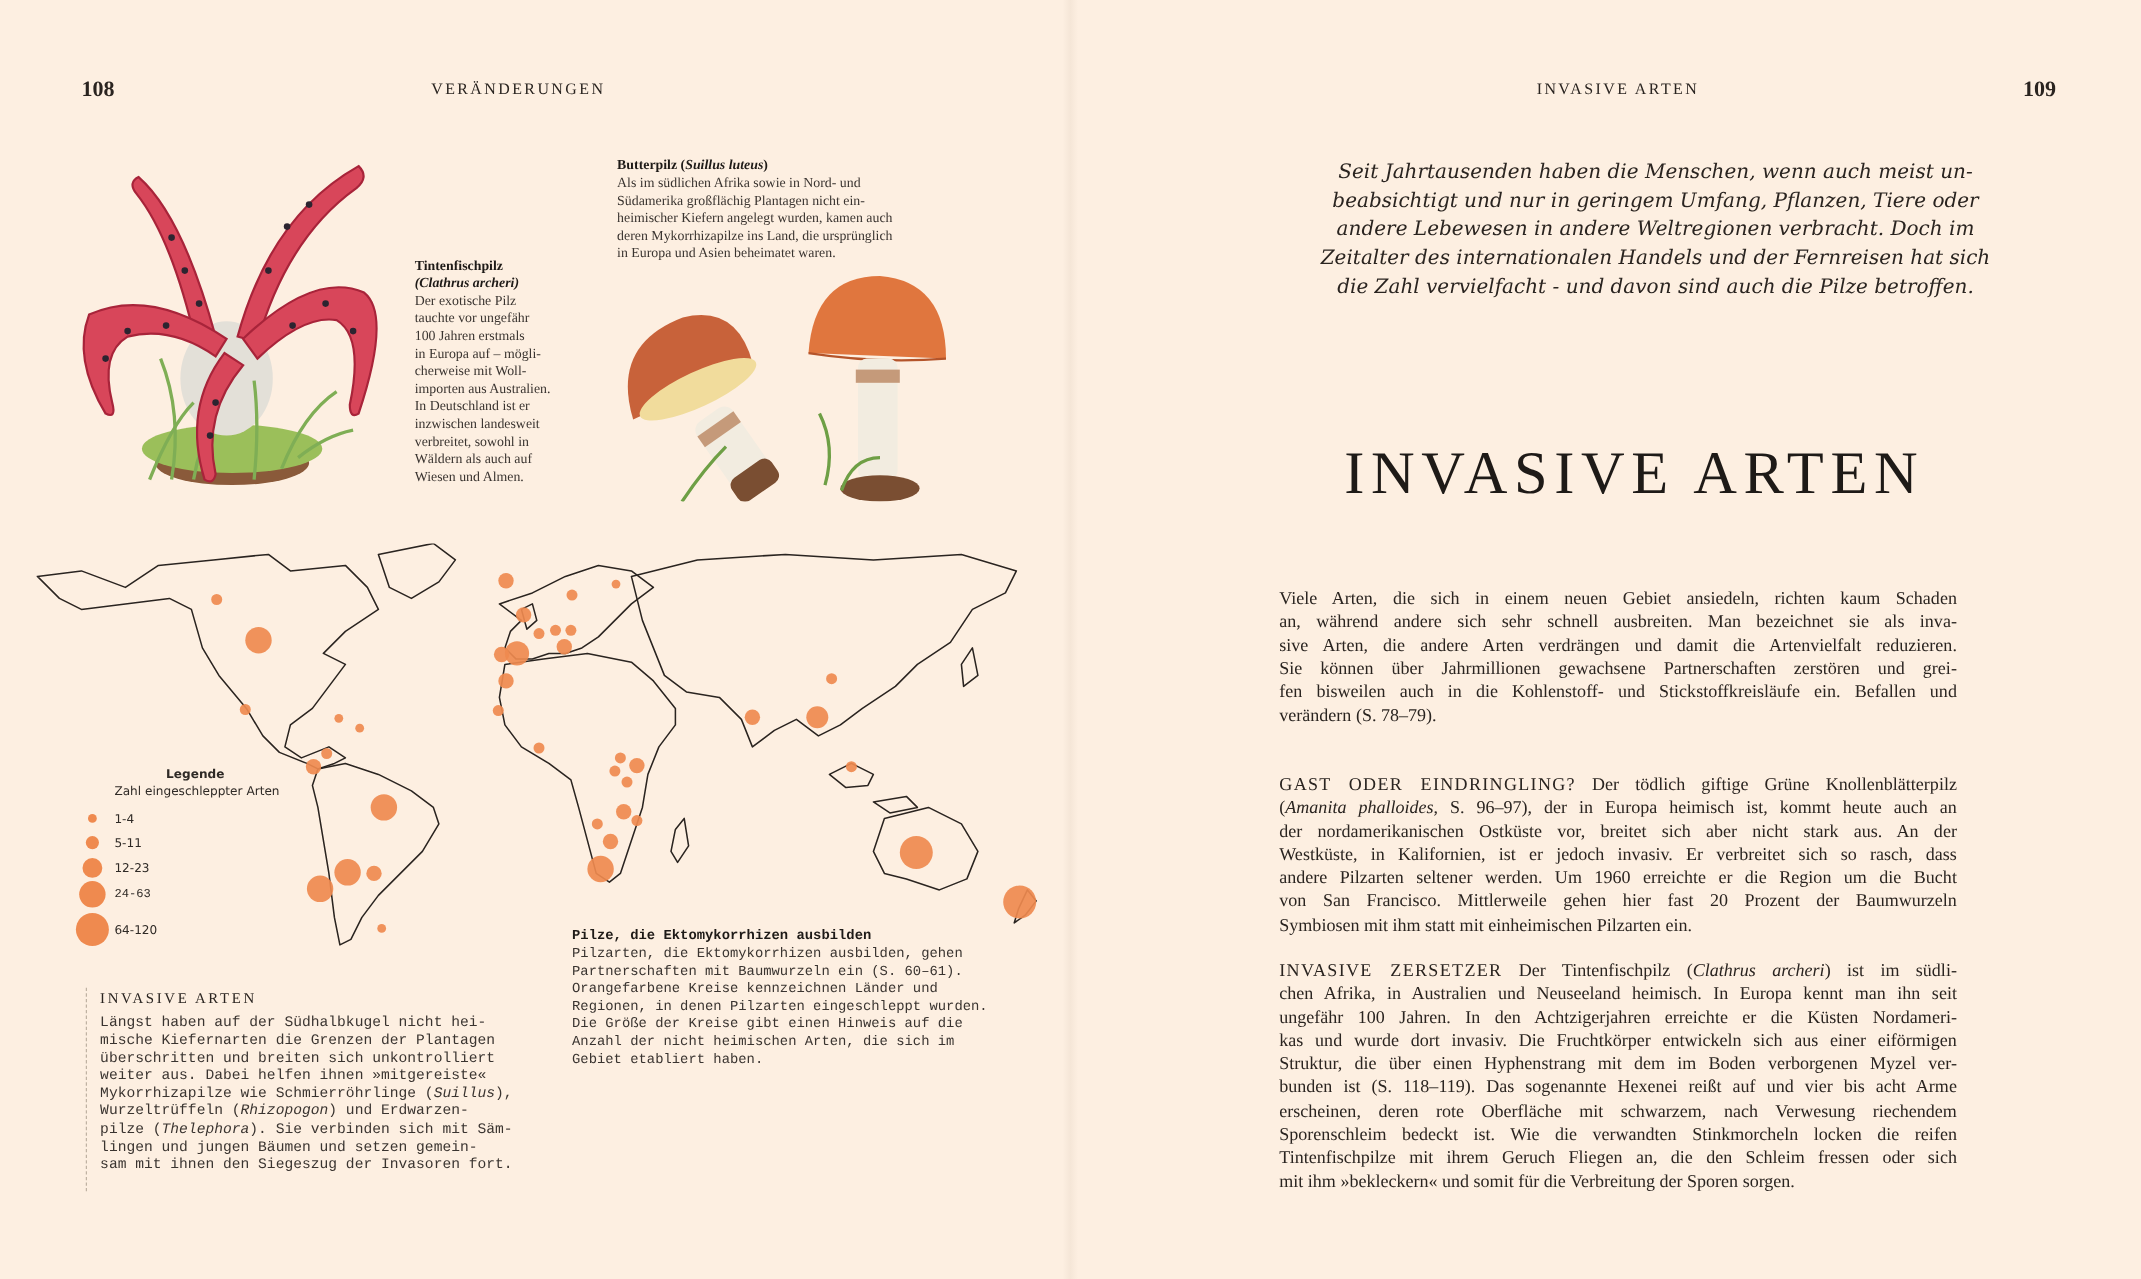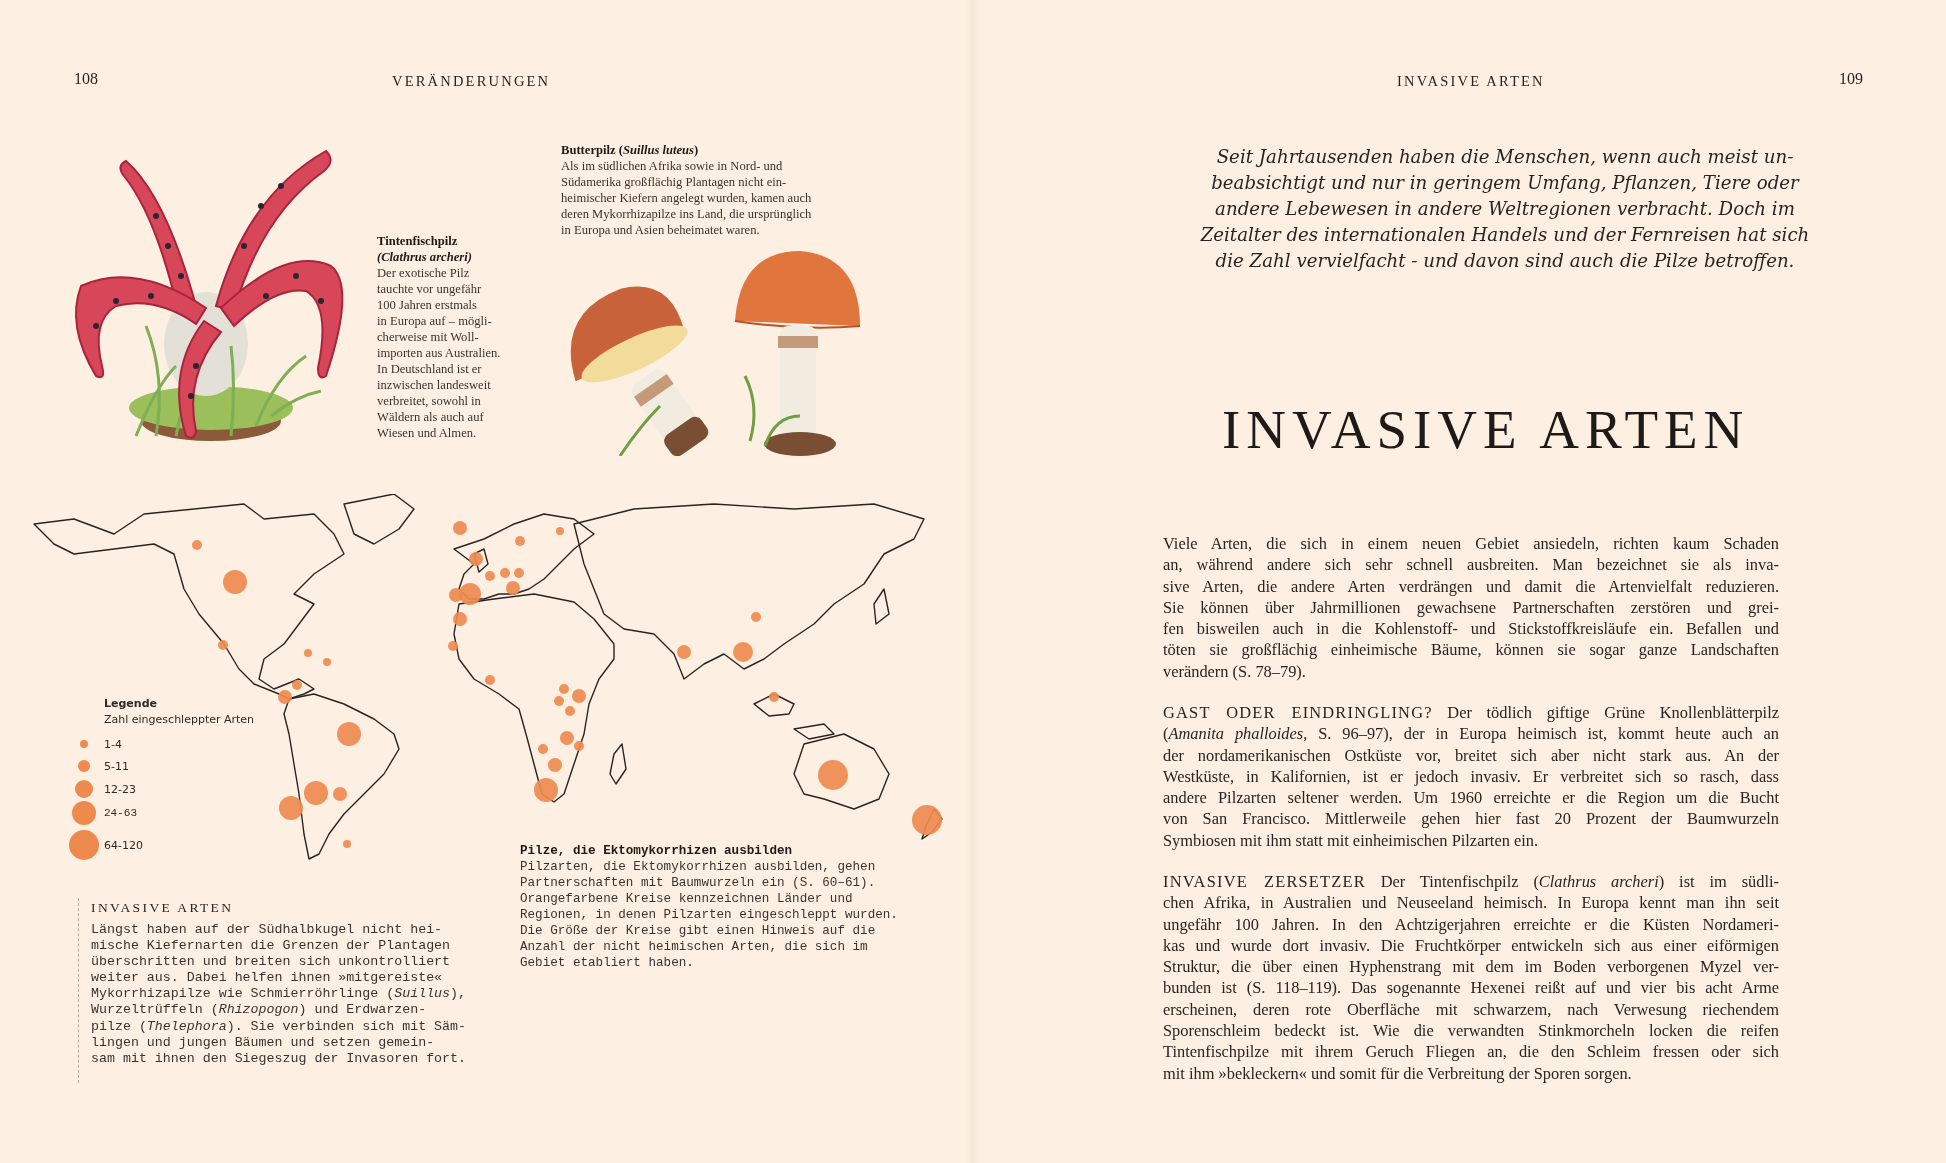--- a/index.html
+++ b/index.html
@@ -13,21 +13,21 @@
   .spread { position: absolute; inset: 0; }
   .page { position: absolute; top: 0; height: 1163px; }
   .page-left { left: 0; width: 973px; }
   .page-right { left: 973px; width: 973px; }
   .gutter {
     position: absolute; left: 966px; top: 0; width: 14px; height: 1163px;
     background: linear-gradient(90deg, rgba(0,0,0,0) 0%, rgba(120,90,60,0.06) 50%, rgba(0,0,0,0) 100%);
   }
 
   
-  .folio { position: absolute; top: 70px; font-family: "Liberation Serif", serif; font-size: 16px; color: #2a2420; }
+  .folio { position: absolute; top: 70px; font-family: "Liberation Serif", serif; font-size: 20px; color: #2a2420; font-weight: bold; }
   .running-head {
     position: absolute; top: 73px; font-family: "Liberation Serif", serif; font-size: 14.5px;
     letter-spacing: 2.2px; color: #2a2420;
   }
 
   
   .caption { position: absolute; font-family: "Liberation Serif", serif; font-size: 12.6px; line-height: 16px; color: #3a3430; }
   .caption b { font-weight: bold; color: #1e1a17; }
   .caption i { font-style: italic; }
   .caption .line { display: block; white-space: nowrap; }
@@ -38,21 +38,21 @@
     padding-left: 12px; box-sizing: border-box;
   }
   .sidebar-title { font-family: "Liberation Serif", serif; font-size: 13.5px; letter-spacing: 2.4px; color: #2a2420; margin-top: 2px; }
   .sidebar-text { font-family: Liberation Mono, monospace; font-size: 13.3px; line-height: 16.1px; color: #3a3430; margin-top: 6px; }
   .sidebar-text .line { display: block; white-space: nowrap; }
 
   
   .map-wrap { position: absolute; left: 14px; top: 494px; width: 940px; height: 370px; }
   .map-wrap svg { position: absolute; left: 0; top: 0; }
   .legend { position: absolute; left: 104px; top: 697px; font-family: "DejaVu Sans", sans-serif; color: #2f2a26; }
-  .legend-title { font-size: 11px; font-weight: bold; }
+  .legend-title { font-size: 11px; font-weight: bold; margin-left: 47px; }
   .legend-sub { font-size: 11px; margin-top: 3px; }
   .legend-item { position: absolute; left: -22px; font-size: 11px; white-space: nowrap; }
   .legend-dot { position: absolute; background: #ef8a4f; border-radius: 50%; }
 
   
   .intro {
     position: absolute; left: 1164px; top: 144px; width: 612px;
     font-family: "DejaVu Serif", serif; font-style: italic;
     font-size: 18.2px; line-height: 26px; text-align: center; color: #2a2420; margin-left: 35px;
   }
@@ -293,21 +293,20 @@
     </div>
 
   <div class="big-title">INVASIVE ARTEN</div>
 
   <div class="body-text" style="top:533px;" id="p1">
       <span class="line"><span>Viele Arten, die sich in einem neuen Gebiet ansiedeln, richten kaum Schaden</span></span>
       <span class="line"><span>an, während andere sich sehr schnell ausbreiten. Man bezeichnet sie als inva-</span></span>
       <span class="line"><span>sive Arten, die andere Arten verdrängen und damit die Artenvielfalt reduzieren.</span></span>
       <span class="line"><span>Sie können über Jahrmillionen gewachsene Partnerschaften zerstören und grei-</span></span>
       <span class="line"><span>fen bisweilen auch in die Kohlenstoff- und Stickstoffkreisläufe ein. Befallen und</span></span>
-      <span class="line"><span>töten sie großflächig einheimische Bäume, können sie sogar ganze Landschaften</span></span>
       <span class="line last"><span>verändern (S. 78–79).</span></span>
     </div>
   <div class="body-text" style="top:702px;" id="p2">
       <span class="line"><span class="lead">GAST ODER EINDRINGLING?</span><span> Der tödlich giftige Grüne Knollenblätterpilz</span></span>
       <span class="line"><span>(</span><i>Amanita phalloides</i><span>, S. 96–97), der in Europa heimisch ist, kommt heute auch an</span></span>
       <span class="line"><span>der nordamerikanischen Ostküste vor, breitet sich aber nicht stark aus. An der</span></span>
       <span class="line"><span>Westküste, in Kalifornien, ist er jedoch invasiv. Er verbreitet sich so rasch, dass</span></span>
       <span class="line"><span>andere Pilzarten seltener werden. Um 1960 erreichte er die Region um die Bucht</span></span>
       <span class="line"><span>von San Francisco. Mittlerweile gehen hier fast 20 Prozent der Baumwurzeln</span></span>
       <span class="line last"><span>Symbiosen mit ihm statt mit einheimischen Pilzarten ein.</span></span>

